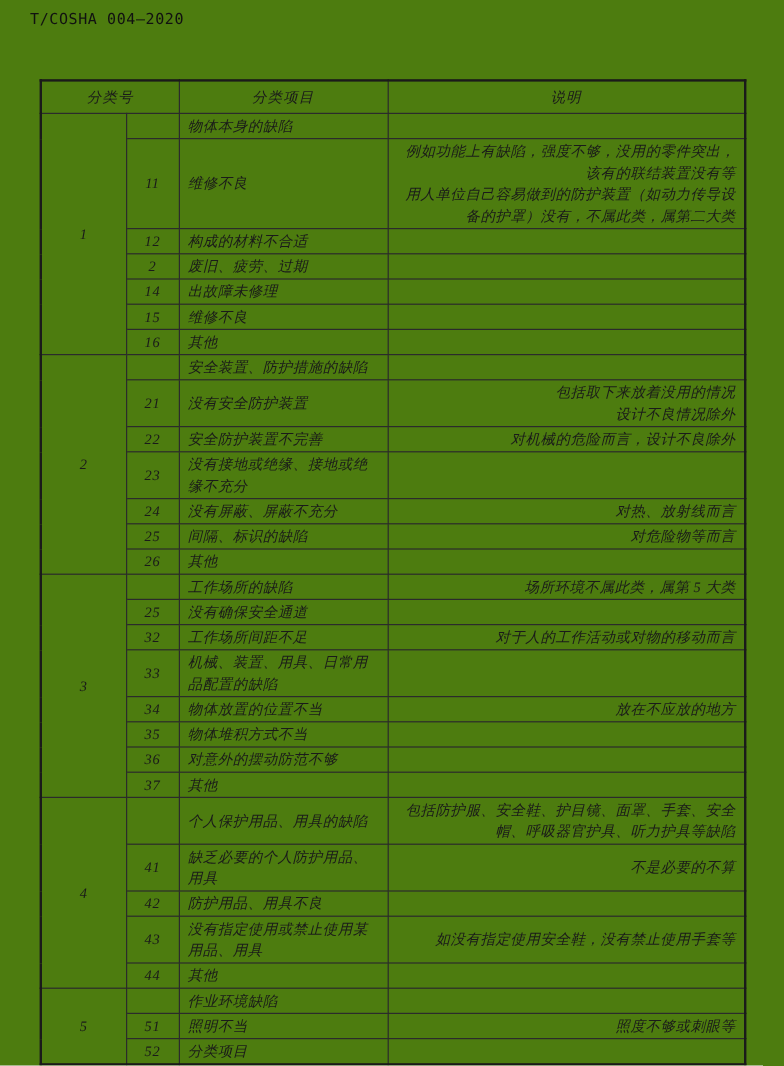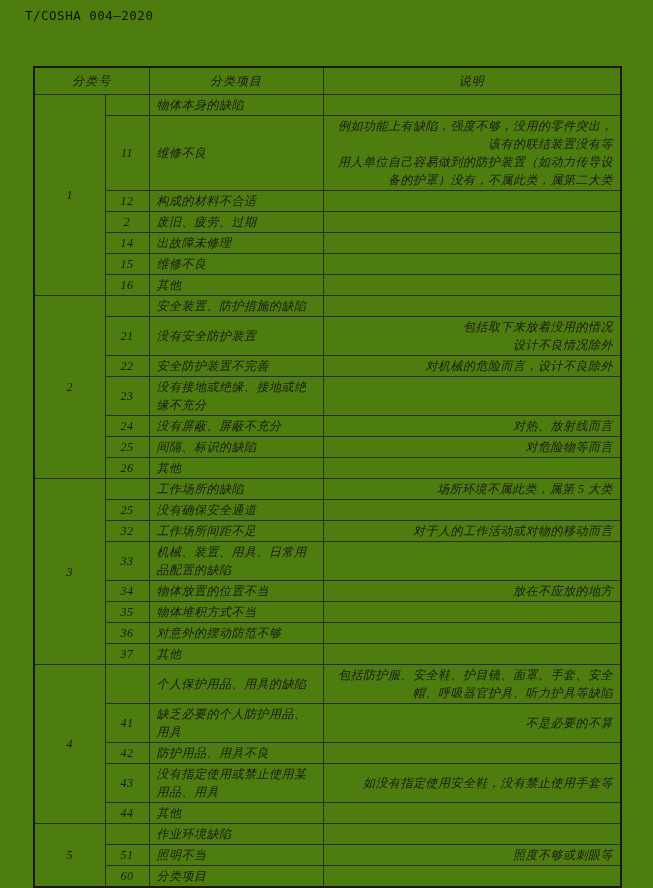--- a/index.html
+++ b/index.html
@@ -239,20 +239,20 @@
           <td class="code"></td>
           <td class="item">作业环境缺陷</td>
           <td class="desc"></td>
         </tr>
         <tr>
           <td class="code">51</td>
           <td class="item">照明不当</td>
           <td class="desc">照度不够或刺眼等</td>
         </tr>
         <tr>
-          <td class="code">60</td>
+          <td class="code">52</td>
           <td class="item">分类项目</td>
           <td class="desc"></td>
         </tr>
       </tbody>
   </table>
 
 </div>
 
 </body></html>

